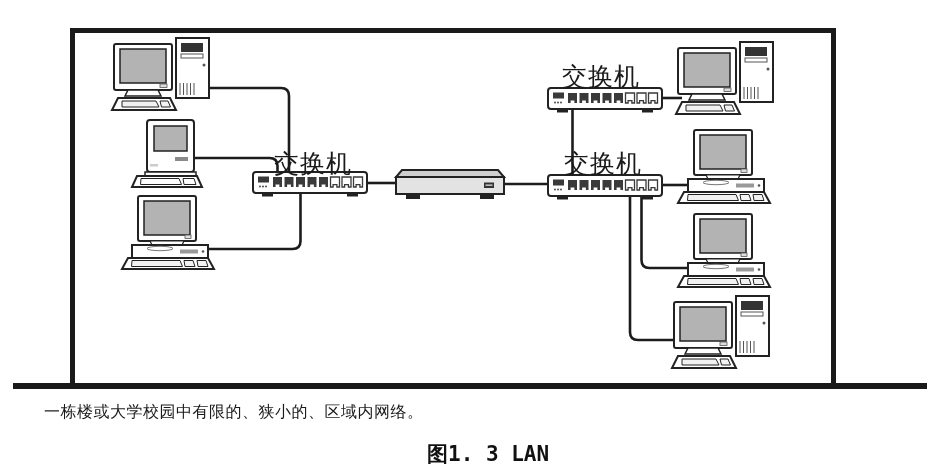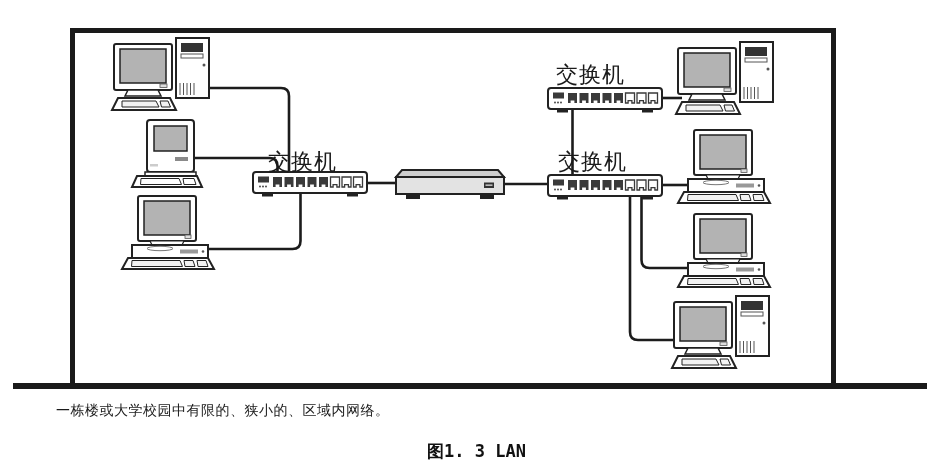--- a/index.html
+++ b/index.html
@@ -18,42 +18,43 @@
     background: #ffffff;
   }
   .diagram-svg {
     position: absolute;
     left: 0;
     top: 0;
   }
   .dev-label {
     position: absolute;
     font-family: "Liberation Serif", "DejaVu Serif", serif;
-    font-size: 22px;
+    font-size: 25px;
     color: #1a1a1a;
+    text-align: center;
     letter-spacing: 1px;
     white-space: nowrap;
   }
   .fig-description {
     position: absolute;
-    left: 56px;
+    left: 44px;
     top: 402px;
     font-family: "Liberation Serif", "DejaVu Serif", serif;
-    font-size: 14px;
+    font-size: 16px;
     color: #1a1a1a;
     letter-spacing: 0.5px;
     white-space: nowrap;
   }
   .fig-caption {
     position: absolute;
     left: 427px;
     top: 440px;
     font-family: "DejaVu Sans Mono", monospace;
     font-weight: bold;
-    font-size: 17px;
+    font-size: 21px;
     color: #111111;
     white-space: nowrap;
   }
 </style>
 </head>
 <body>
 
 <div class="page">
 
   <svg class="diagram-svg" width="927" height="473" viewBox="0 0 927 473">

